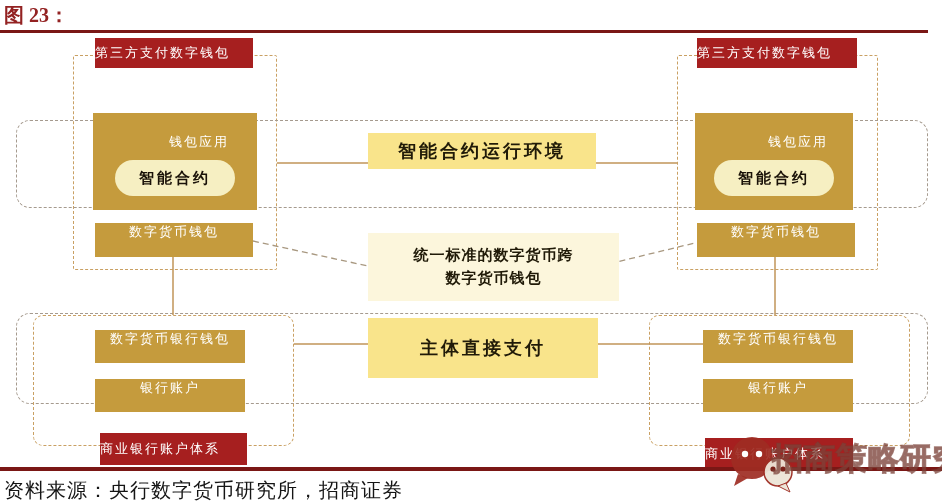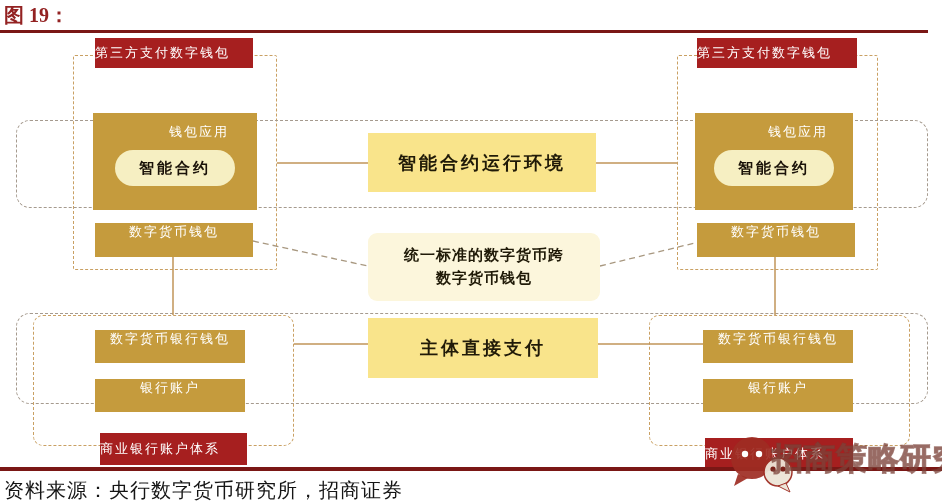--- a/index.html
+++ b/index.html
@@ -18,21 +18,21 @@
 
   .frame-tan{border:1px dashed var(--frame-tan);border-radius:2px;z-index:1;}
   .frame-gray{border:1px dashed var(--frame-gray);border-radius:14px;z-index:1;}
   .frame-tan-round{border:1px dashed var(--frame-tan);border-radius:10px;z-index:1;}
 
   .redbox{background:var(--dark-red);color:#fff;display:flex;align-items:center;justify-content:flex-start;
           font-size:13px;letter-spacing:2px;z-index:6;}
   .goldbox{background:var(--gold);color:#fff;display:flex;align-items:flex-start;justify-content:center;
            font-size:13px;letter-spacing:2px;z-index:5;}
   .gold-app{background:var(--gold);color:#fff;z-index:5;text-align:center;font-size:13px;letter-spacing:2px;}
-  .gold-app .app-label{margin-top:10px;padding-left:48px;}
+  .gold-app .app-label{margin-top:20px;padding-left:48px;}
   .pill{margin:9px auto 0;width:120px;height:36px;background:var(--pill);border-radius:18px;
         color:#1a1208;font-weight:bold;font-size:15px;display:flex;align-items:center;justify-content:center;
         letter-spacing:3px;}
   .yellowbox{background:var(--yellow);color:#201a08;display:flex;align-items:center;justify-content:center;
              font-size:18px;font-weight:600;letter-spacing:3px;z-index:5;}
   .creambox{background:var(--cream);color:#201a08;display:flex;flex-direction:column;align-items:center;
             justify-content:center;font-size:15px;font-weight:600;letter-spacing:1px;line-height:1.55;z-index:5;}
 
   #wires{left:0;top:0;width:942px;height:503px;z-index:3;pointer-events:none;}
   #wires line.tan{stroke:var(--line-tan);stroke-width:1.5;}
@@ -44,21 +44,21 @@
   .watermark{left:726px;top:430px;width:216px;height:66px;z-index:20;}
   .wm-text{position:absolute;left:46px;top:8px;font-size:31px;font-weight:bold;letter-spacing:1px;
            color:rgba(145,90,80,0.38);-webkit-text-stroke:1.3px rgba(120,62,52,0.65);white-space:nowrap;}
 </style>
 </head>
 <body>
 
 <div id="canvas">
 
   <div class="abs fig-title">
-    <span>图 19：</span>
+    <span>图 23：</span>
   </div>
   <div class="abs title-rule"></div>
 
   <div class="abs frame-tan" style="left:73px;top:55px;width:204px;height:215px;"></div>
   <div class="abs frame-tan" style="left:677px;top:55px;width:201px;height:215px;"></div>
   <div class="abs frame-gray" style="left:16px;top:120px;width:912px;height:88px;"></div>
   <div class="abs frame-gray" style="left:16px;top:313px;width:912px;height:91px;"></div>
   <div class="abs frame-tan-round" style="left:33px;top:315px;width:261px;height:131px;"></div>
   <div class="abs frame-tan-round" style="left:649px;top:315px;width:261px;height:131px;"></div>
 
@@ -88,24 +88,24 @@
     <span>第三方支付数字钱包</span>
   </div>
   <div class="abs gold-app" style="left:695px;top:113px;width:158px;height:97px;">
     <div class="app-label">钱包应用</div>
     <div class="pill">智能合约</div>
   </div>
   <div class="abs goldbox" style="left:697px;top:223px;width:158px;height:34px;">
     <span>数字货币钱包</span>
   </div>
 
-  <div class="abs yellowbox" style="left:368px;top:133px;width:228px;height:59px;">
+  <div class="abs yellowbox" style="left:368px;top:133px;width:228px;height:36px;">
     <span>智能合约运行环境</span>
   </div>
-  <div class="abs creambox" style="left:368px;top:233px;width:232px;height:68px;border-radius:9px;">
+  <div class="abs creambox" style="left:368px;top:233px;width:251px;height:68px;">
     <span>统一标准的数字货币跨</span>
     <span>数字货币钱包</span>
   </div>
   <div class="abs yellowbox" style="left:368px;top:318px;width:230px;height:60px;">
     <span>主体直接支付</span>
   </div>
 
   <div class="abs goldbox" style="left:95px;top:330px;width:150px;height:33px;">
     <span>数字货币银行钱包</span>
   </div>

